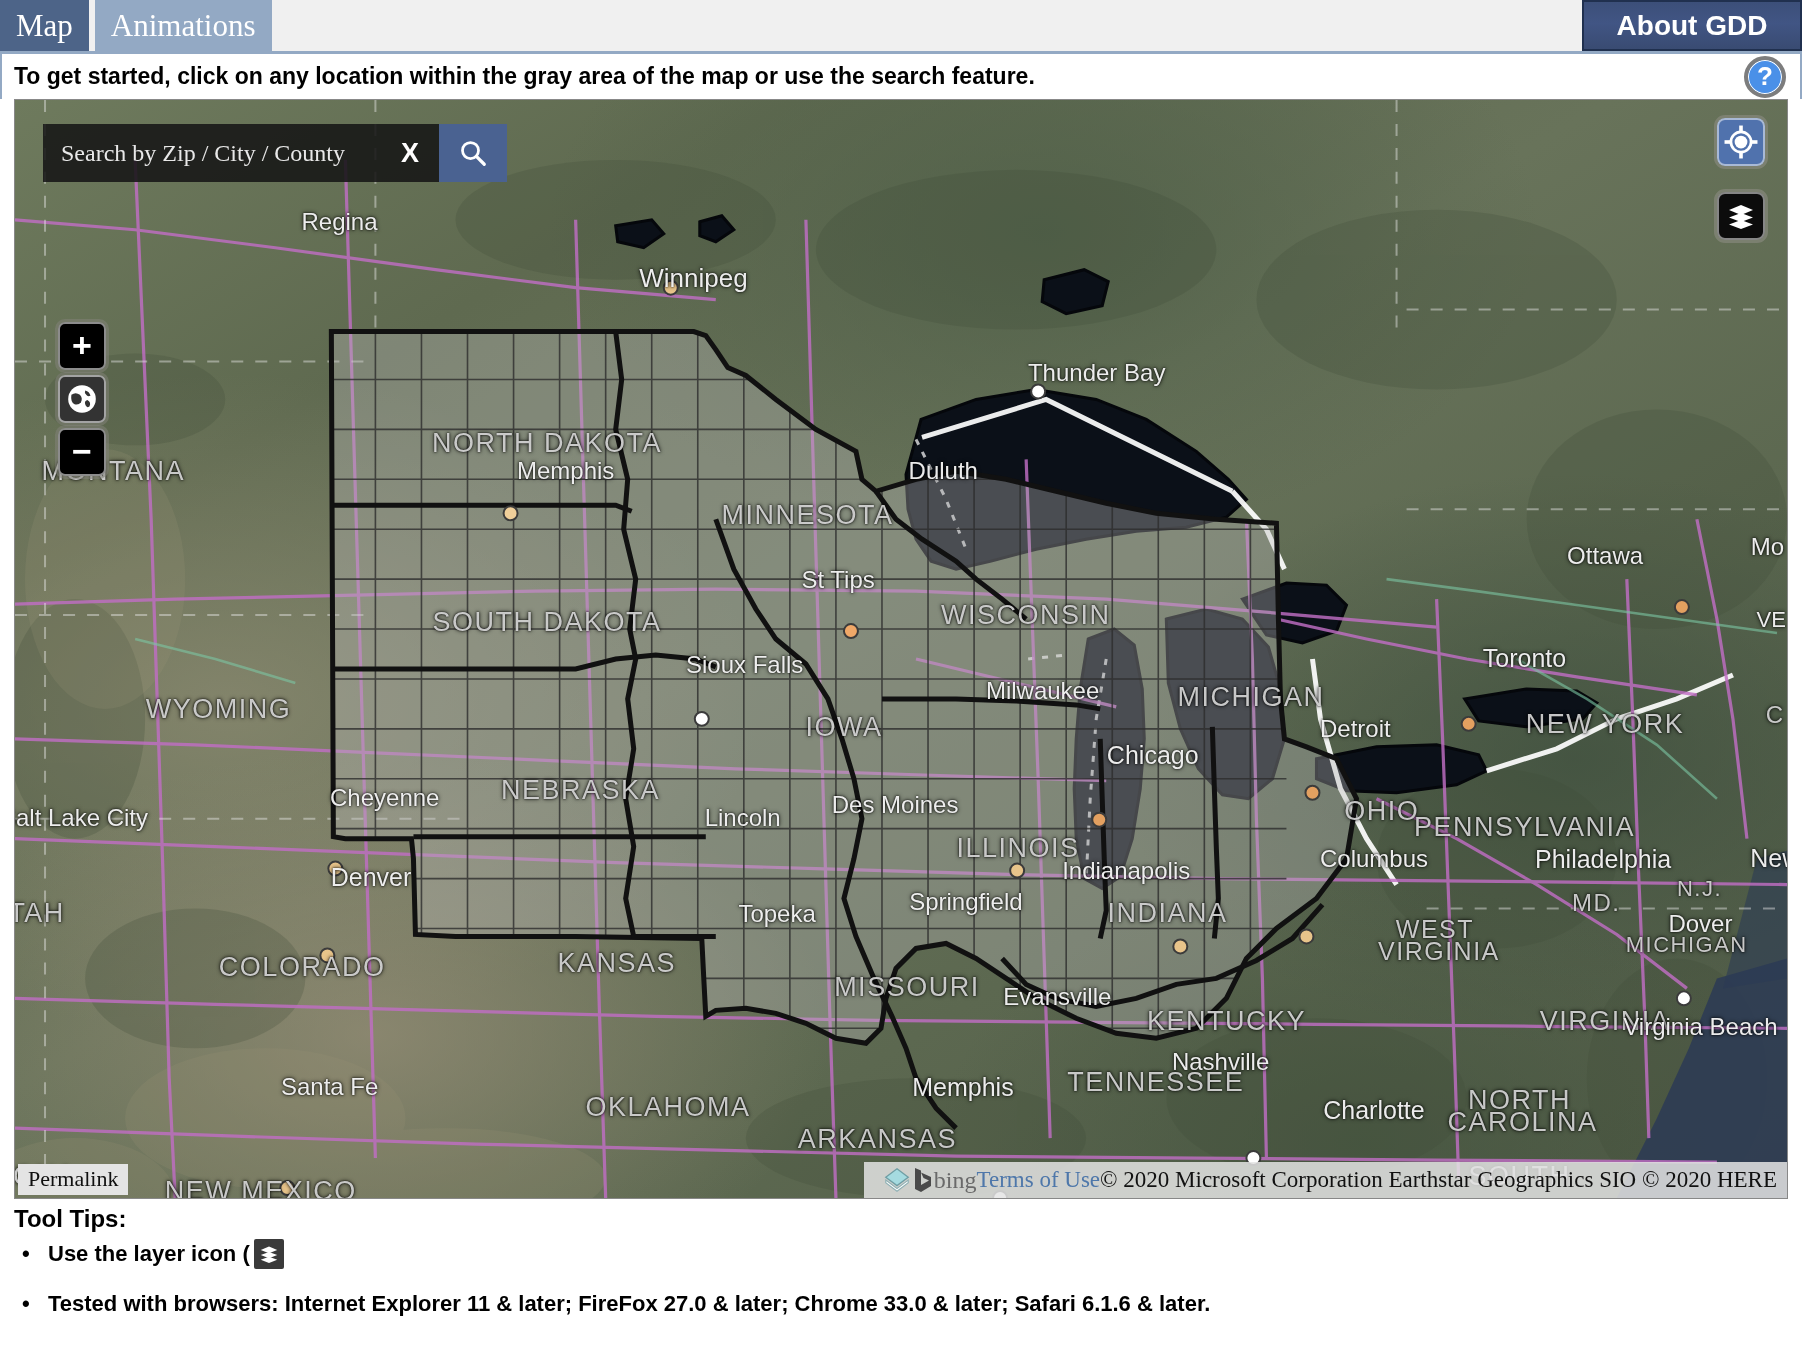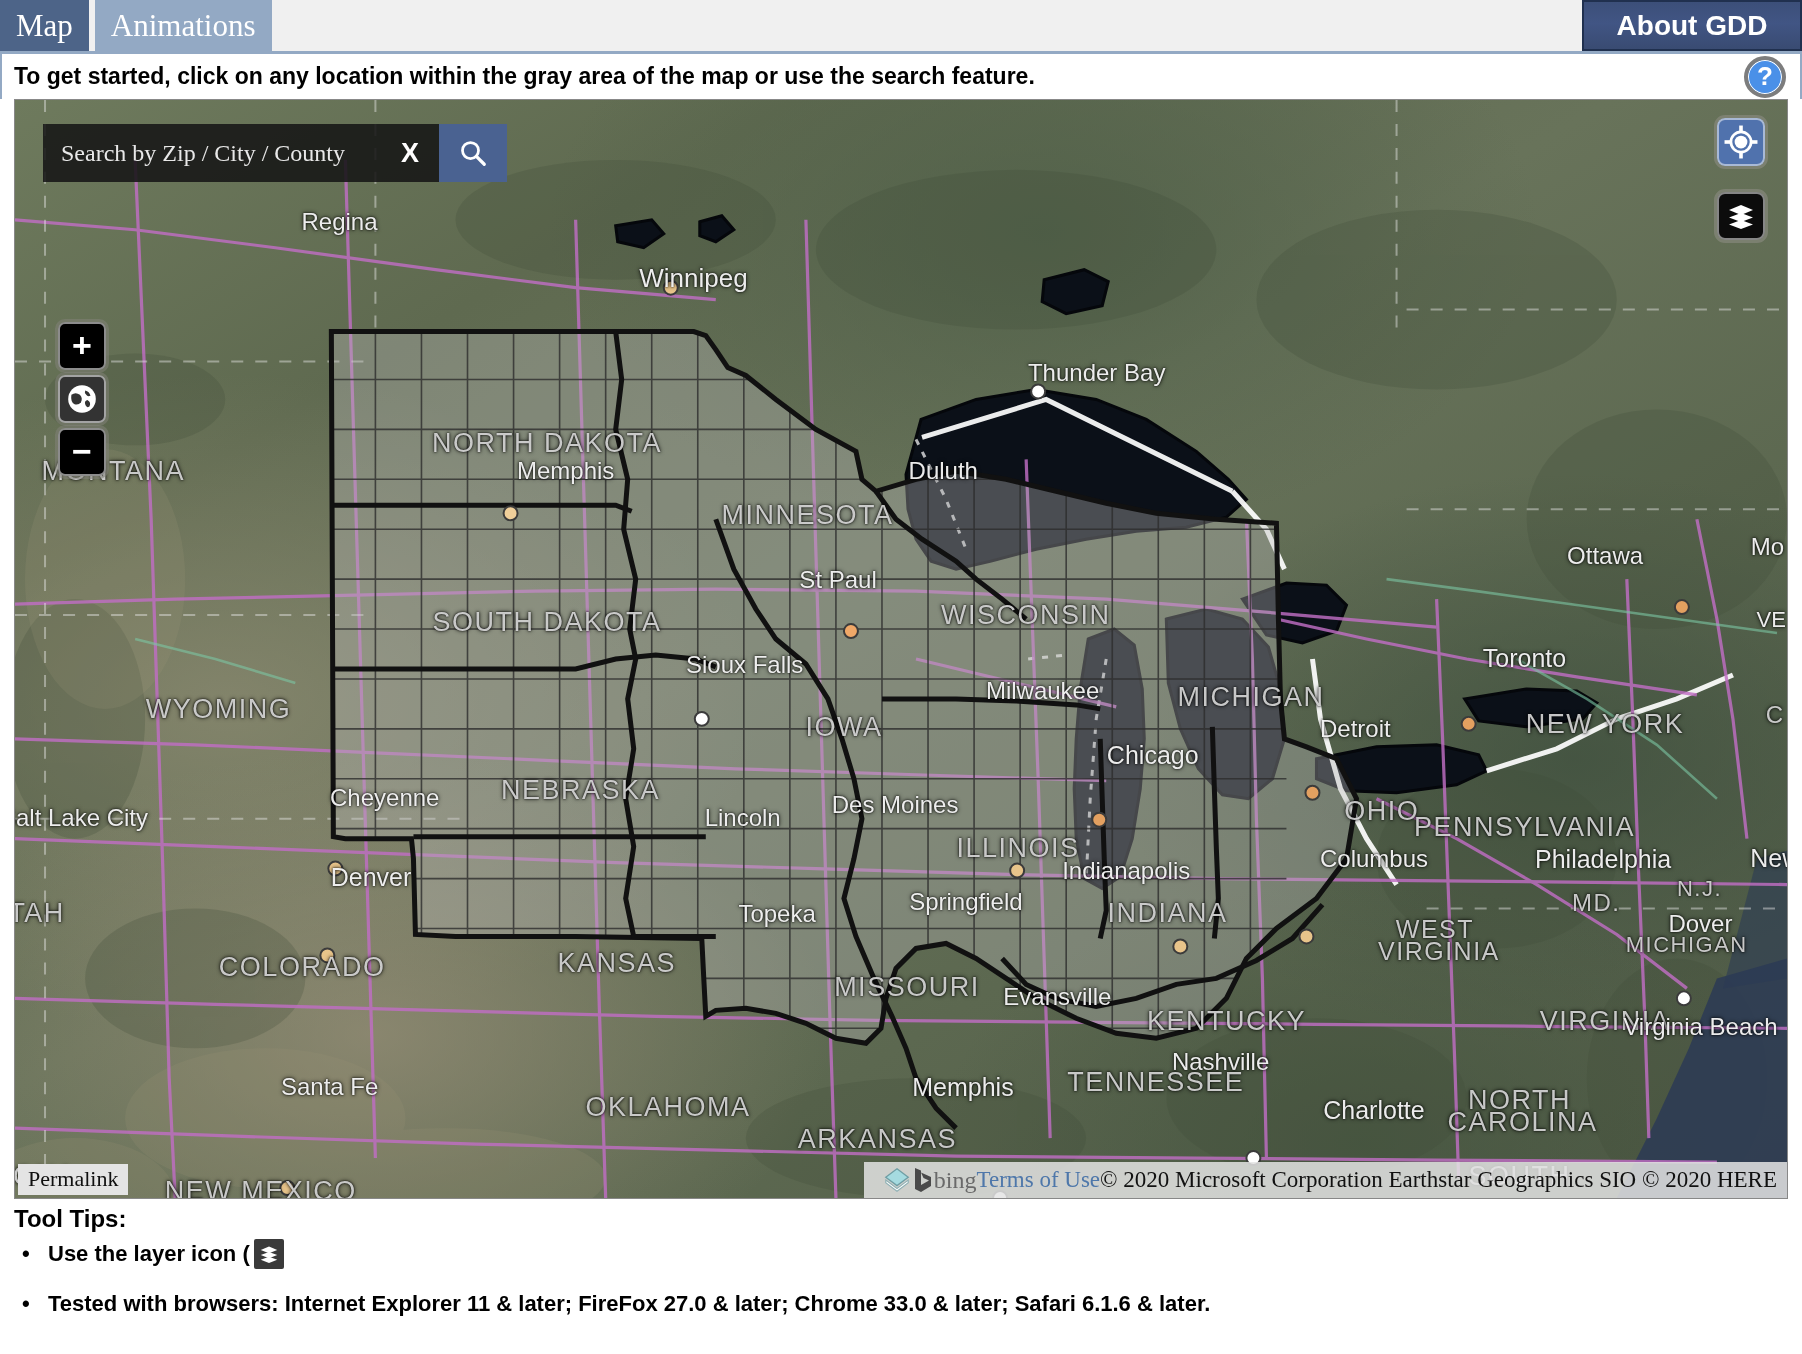--- a/index.html
+++ b/index.html
@@ -501,21 +501,21 @@
       <span style="position: absolute; left: 89.7336%; top: 41.5%; transform: translate(-50%, -50%); white-space: nowrap; font-family: &quot;Liberation Sans&quot;, sans-serif; font-size: 24px; color: rgba(255, 255, 255, 0.92); text-shadow: rgba(0, 0, 0, 0.85) 0px 0px 4px, rgba(0, 0, 0, 0.9) 0px 0px 2px;">Ottawa</span>
       <span style="position: absolute; left: 98.8901%; top: 40.6667%; transform: translate(-50%, -50%); white-space: nowrap; font-family: &quot;Liberation Sans&quot;, sans-serif; font-size: 24px; color: rgba(255, 255, 255, 0.92); text-shadow: rgba(0, 0, 0, 0.85) 0px 0px 4px, rgba(0, 0, 0, 0.9) 0px 0px 2px;">Mo</span>
       <span style="position: absolute; left: 85.1831%; top: 50.8333%; transform: translate(-50%, -50%); white-space: nowrap; font-family: &quot;Liberation Sans&quot;, sans-serif; font-size: 25px; color: rgba(255, 255, 255, 0.92); text-shadow: rgba(0, 0, 0, 0.85) 0px 0px 4px, rgba(0, 0, 0, 0.9) 0px 0px 2px;">Toronto</span>
       <span style="position: absolute; left: 99.1121%; top: 47.3333%; transform: translate(-50%, -50%); white-space: nowrap; font-family: &quot;Liberation Sans&quot;, sans-serif; font-size: 22px; color: rgba(255, 255, 255, 0.92); text-shadow: rgba(0, 0, 0, 0.85) 0px 0px 4px, rgba(0, 0, 0, 0.9) 0px 0px 2px;">VE</span>
       <span style="position: absolute; left: 5.54939%; top: 33.8333%; transform: translate(-50%, -50%); white-space: nowrap; font-family: &quot;Liberation Sans&quot;, sans-serif; font-size: 27px; color: rgba(240, 240, 240, 0.82); letter-spacing: 1.5px; text-shadow: rgba(0, 0, 0, 0.85) 0px 0px 4px, rgba(0, 0, 0, 0.9) 0px 0px 2px;">MONTANA</span>
       <span style="position: absolute; left: 30.0222%; top: 31.25%; transform: translate(-50%, -50%); white-space: nowrap; font-family: &quot;Liberation Sans&quot;, sans-serif; font-size: 27px; color: rgba(240, 240, 240, 0.82); letter-spacing: 1.5px; text-shadow: rgba(0, 0, 0, 0.85) 0px 0px 4px, rgba(0, 0, 0, 0.9) 0px 0px 2px;">NORTH DAKOTA</span>
       <span style="position: absolute; left: 31.0766%; top: 33.8333%; transform: translate(-50%, -50%); white-space: nowrap; font-family: &quot;Liberation Sans&quot;, sans-serif; font-size: 24px; color: rgba(255, 255, 255, 0.92); text-shadow: rgba(0, 0, 0, 0.85) 0px 0px 4px, rgba(0, 0, 0, 0.9) 0px 0px 2px;">Memphis</span>
       <span style="position: absolute; left: 44.7281%; top: 37.8333%; transform: translate(-50%, -50%); white-space: nowrap; font-family: &quot;Liberation Sans&quot;, sans-serif; font-size: 27px; color: rgba(240, 240, 240, 0.82); letter-spacing: 1.5px; text-shadow: rgba(0, 0, 0, 0.85) 0px 0px 4px, rgba(0, 0, 0, 0.9) 0px 0px 2px;">MINNESOTA</span>
       <span style="position: absolute; left: 52.3862%; top: 33.8333%; transform: translate(-50%, -50%); white-space: nowrap; font-family: &quot;Liberation Sans&quot;, sans-serif; font-size: 24px; color: rgba(255, 255, 255, 0.92); text-shadow: rgba(0, 0, 0, 0.85) 0px 0px 4px, rgba(0, 0, 0, 0.9) 0px 0px 2px;">Duluth</span>
       <span style="position: absolute; left: 30.0222%; top: 47.5833%; transform: translate(-50%, -50%); white-space: nowrap; font-family: &quot;Liberation Sans&quot;, sans-serif; font-size: 27px; color: rgba(240, 240, 240, 0.82); letter-spacing: 1.5px; text-shadow: rgba(0, 0, 0, 0.85) 0px 0px 4px, rgba(0, 0, 0, 0.9) 0px 0px 2px;">SOUTH DAKOTA</span>
-      <span style="position: absolute; left: 46.4484%; top: 43.75%; transform: translate(-50%, -50%); white-space: nowrap; font-family: &quot;Liberation Sans&quot;, sans-serif; font-size: 24px; color: rgba(255, 255, 255, 0.92); text-shadow: rgba(0, 0, 0, 0.85) 0px 0px 4px, rgba(0, 0, 0, 0.9) 0px 0px 2px;">St Paul</span>
+      <span style="position: absolute; left: 46.4484%; top: 43.75%; transform: translate(-50%, -50%); white-space: nowrap; font-family: &quot;Liberation Sans&quot;, sans-serif; font-size: 24px; color: rgba(255, 255, 255, 0.92); text-shadow: rgba(0, 0, 0, 0.85) 0px 0px 4px, rgba(0, 0, 0, 0.9) 0px 0px 2px;">St Tips</span>
       <span style="position: absolute; left: 57.0477%; top: 46.9167%; transform: translate(-50%, -50%); white-space: nowrap; font-family: &quot;Liberation Sans&quot;, sans-serif; font-size: 27px; color: rgba(240, 240, 240, 0.82); letter-spacing: 1.5px; text-shadow: rgba(0, 0, 0, 0.85) 0px 0px 4px, rgba(0, 0, 0, 0.9) 0px 0px 2px;">WISCONSIN</span>
       <span style="position: absolute; left: 41.1765%; top: 51.4167%; transform: translate(-50%, -50%); white-space: nowrap; font-family: &quot;Liberation Sans&quot;, sans-serif; font-size: 24px; color: rgba(255, 255, 255, 0.92); text-shadow: rgba(0, 0, 0, 0.85) 0px 0px 4px, rgba(0, 0, 0, 0.9) 0px 0px 2px;">Sioux Falls</span>
       <span style="position: absolute; left: 57.9911%; top: 53.8333%; transform: translate(-50%, -50%); white-space: nowrap; font-family: &quot;Liberation Sans&quot;, sans-serif; font-size: 24px; color: rgba(255, 255, 255, 0.92); text-shadow: rgba(0, 0, 0, 0.85) 0px 0px 4px, rgba(0, 0, 0, 0.9) 0px 0px 2px;">Milwaukee</span>
       <span style="position: absolute; left: 69.7558%; top: 54.4167%; transform: translate(-50%, -50%); white-space: nowrap; font-family: &quot;Liberation Sans&quot;, sans-serif; font-size: 27px; color: rgba(240, 240, 240, 0.82); letter-spacing: 1.5px; text-shadow: rgba(0, 0, 0, 0.85) 0px 0px 4px, rgba(0, 0, 0, 0.9) 0px 0px 2px;">MICHIGAN</span>
       <span style="position: absolute; left: 11.4872%; top: 55.5%; transform: translate(-50%, -50%); white-space: nowrap; font-family: &quot;Liberation Sans&quot;, sans-serif; font-size: 27px; color: rgba(240, 240, 240, 0.82); letter-spacing: 1.5px; text-shadow: rgba(0, 0, 0, 0.85) 0px 0px 4px, rgba(0, 0, 0, 0.9) 0px 0px 2px;">WYOMING</span>
       <span style="position: absolute; left: 46.7814%; top: 57.0833%; transform: translate(-50%, -50%); white-space: nowrap; font-family: &quot;Liberation Sans&quot;, sans-serif; font-size: 27px; color: rgba(240, 240, 240, 0.82); letter-spacing: 1.5px; text-shadow: rgba(0, 0, 0, 0.85) 0px 0px 4px, rgba(0, 0, 0, 0.9) 0px 0px 2px;">IOWA</span>
       <span style="position: absolute; left: 75.6382%; top: 57.25%; transform: translate(-50%, -50%); white-space: nowrap; font-family: &quot;Liberation Sans&quot;, sans-serif; font-size: 24px; color: rgba(255, 255, 255, 0.92); text-shadow: rgba(0, 0, 0, 0.85) 0px 0px 4px, rgba(0, 0, 0, 0.9) 0px 0px 2px;">Detroit</span>
       <span style="position: absolute; left: 89.7336%; top: 56.8333%; transform: translate(-50%, -50%); white-space: nowrap; font-family: &quot;Liberation Sans&quot;, sans-serif; font-size: 27px; color: rgba(240, 240, 240, 0.82); letter-spacing: 1.5px; text-shadow: rgba(0, 0, 0, 0.85) 0px 0px 4px, rgba(0, 0, 0, 0.9) 0px 0px 2px;">NEW YORK</span>
       <span style="position: absolute; left: 99.3341%; top: 56%; transform: translate(-50%, -50%); white-space: nowrap; font-family: &quot;Liberation Sans&quot;, sans-serif; font-size: 24px; color: rgba(240, 240, 240, 0.82); letter-spacing: 1.5px; text-shadow: rgba(0, 0, 0, 0.85) 0px 0px 4px, rgba(0, 0, 0, 0.9) 0px 0px 2px;">C</span>
       <span style="position: absolute; left: 64.2064%; top: 59.6667%; transform: translate(-50%, -50%); white-space: nowrap; font-family: &quot;Liberation Sans&quot;, sans-serif; font-size: 25px; color: rgba(255, 255, 255, 0.92); text-shadow: rgba(0, 0, 0, 0.85) 0px 0px 4px, rgba(0, 0, 0, 0.9) 0px 0px 2px;">Chicago</span>

